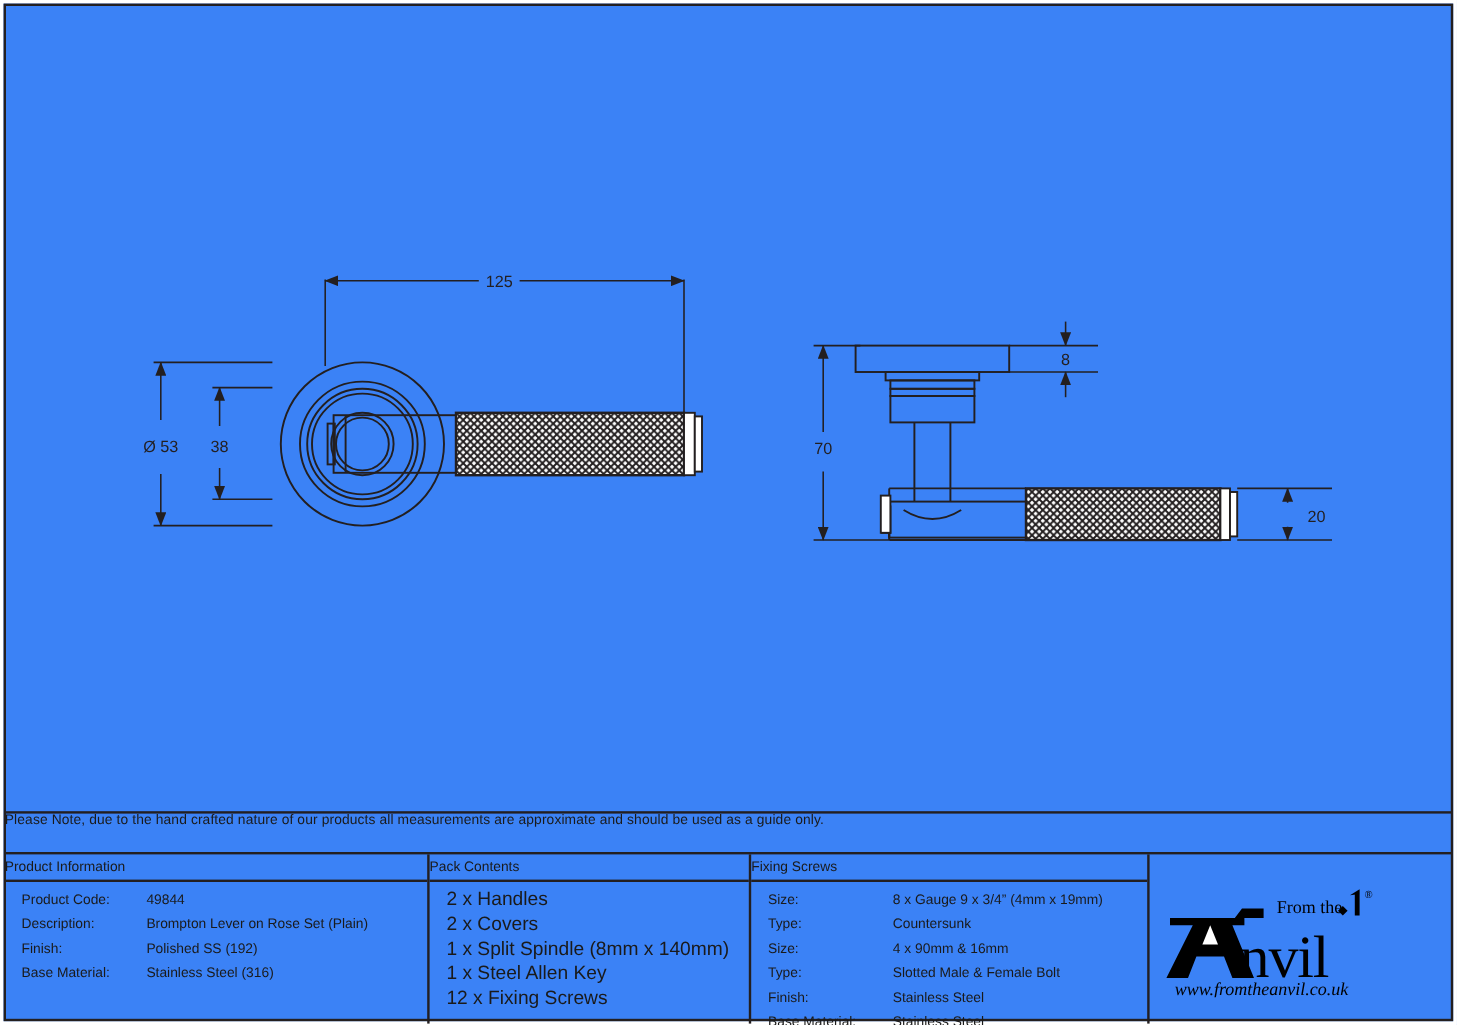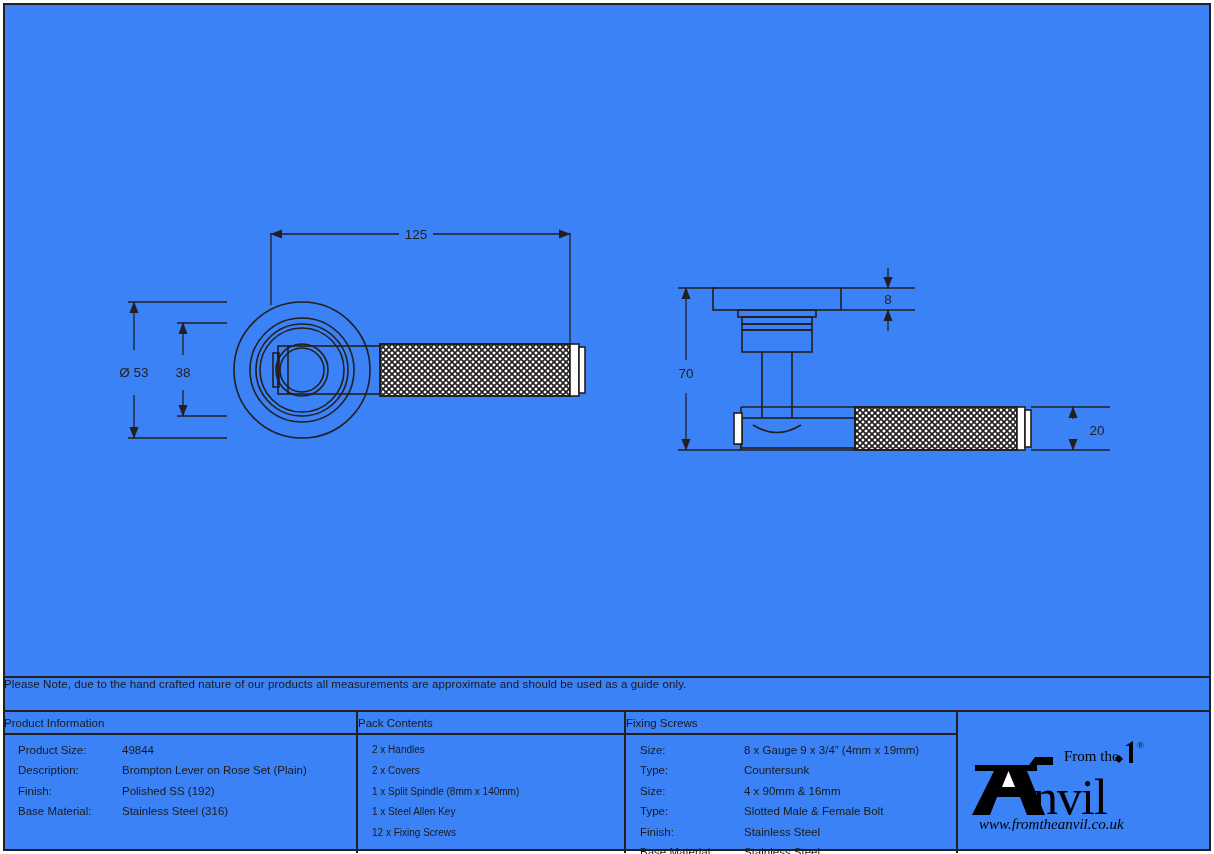--- a/index.html
+++ b/index.html
@@ -77,21 +77,21 @@
     font-size: 11.5px;
     line-height: 20.4px;
     white-space: nowrap;
   }
   .kv-key { width: 104px; flex: 0 0 104px; }
   .kv-val { }
 
   .col-screws .kv-key { width: 104px; flex: 0 0 104px; }
 
   .pack-item {
-    font-size: 10px;
+    font-size: 16px;
     line-height: 20.8px;
     white-space: nowrap;
   }
 
   
   .col-logo { display: flex; align-items: center; justify-content: center; }
   #logo-wrap { width: 188px; height: 96px; position: relative; }
   #logo-svg { position: absolute; left: 0; top: 0; }
 
   text.dim {
@@ -234,21 +234,21 @@
     <div id="note-row">
       <span>Please Note, due to the hand crafted nature of our products all measurements are approximate and should be used as a guide only.</span>
     </div>
 
     <div id="table-row">
 
       <div class="tcol col-product">
         <div class="col-head">Product Information</div>
         <div class="col-body">
           <div class="kv-row">
-            <span class="kv-key">Product Size:</span>
+            <span class="kv-key">Product Code:</span>
             <span class="kv-val">49844</span>
           </div>
           <div class="kv-row">
             <span class="kv-key">Description:</span>
             <span class="kv-val">Brompton Lever on Rose Set (Plain)</span>
           </div>
           <div class="kv-row">
             <span class="kv-key">Finish:</span>
             <span class="kv-val">Polished SS (192)</span>
           </div>

